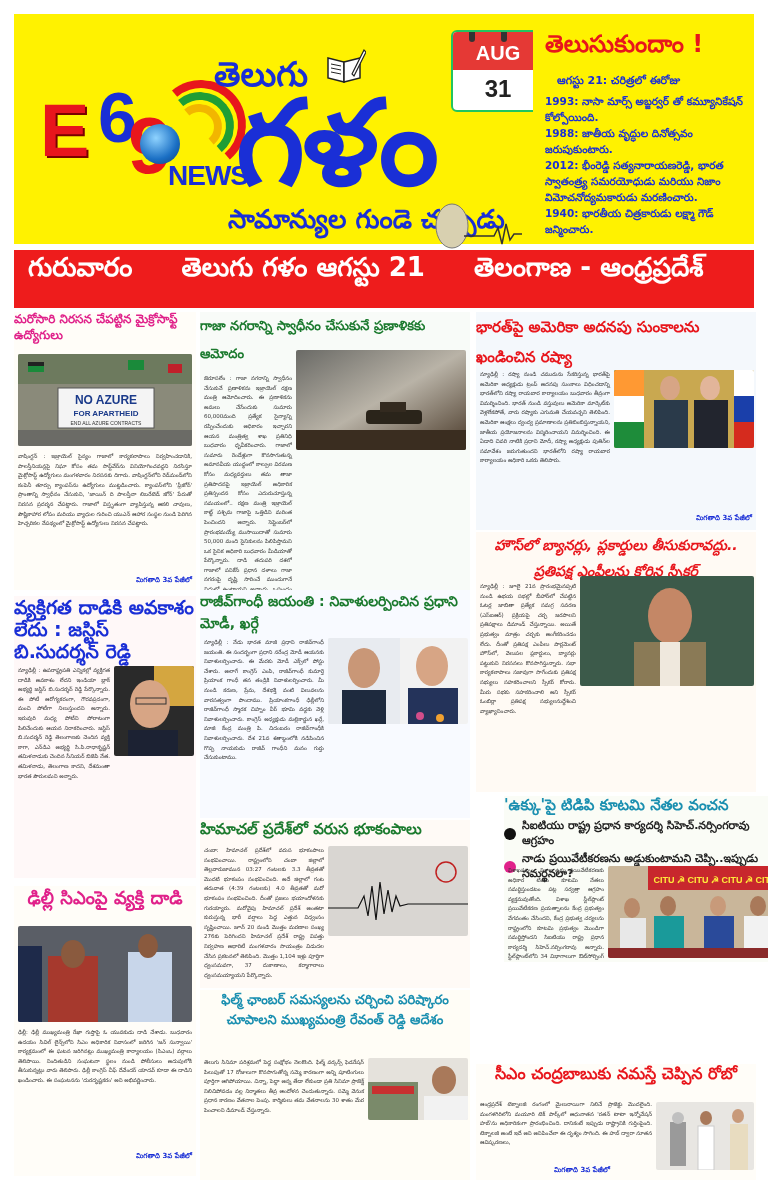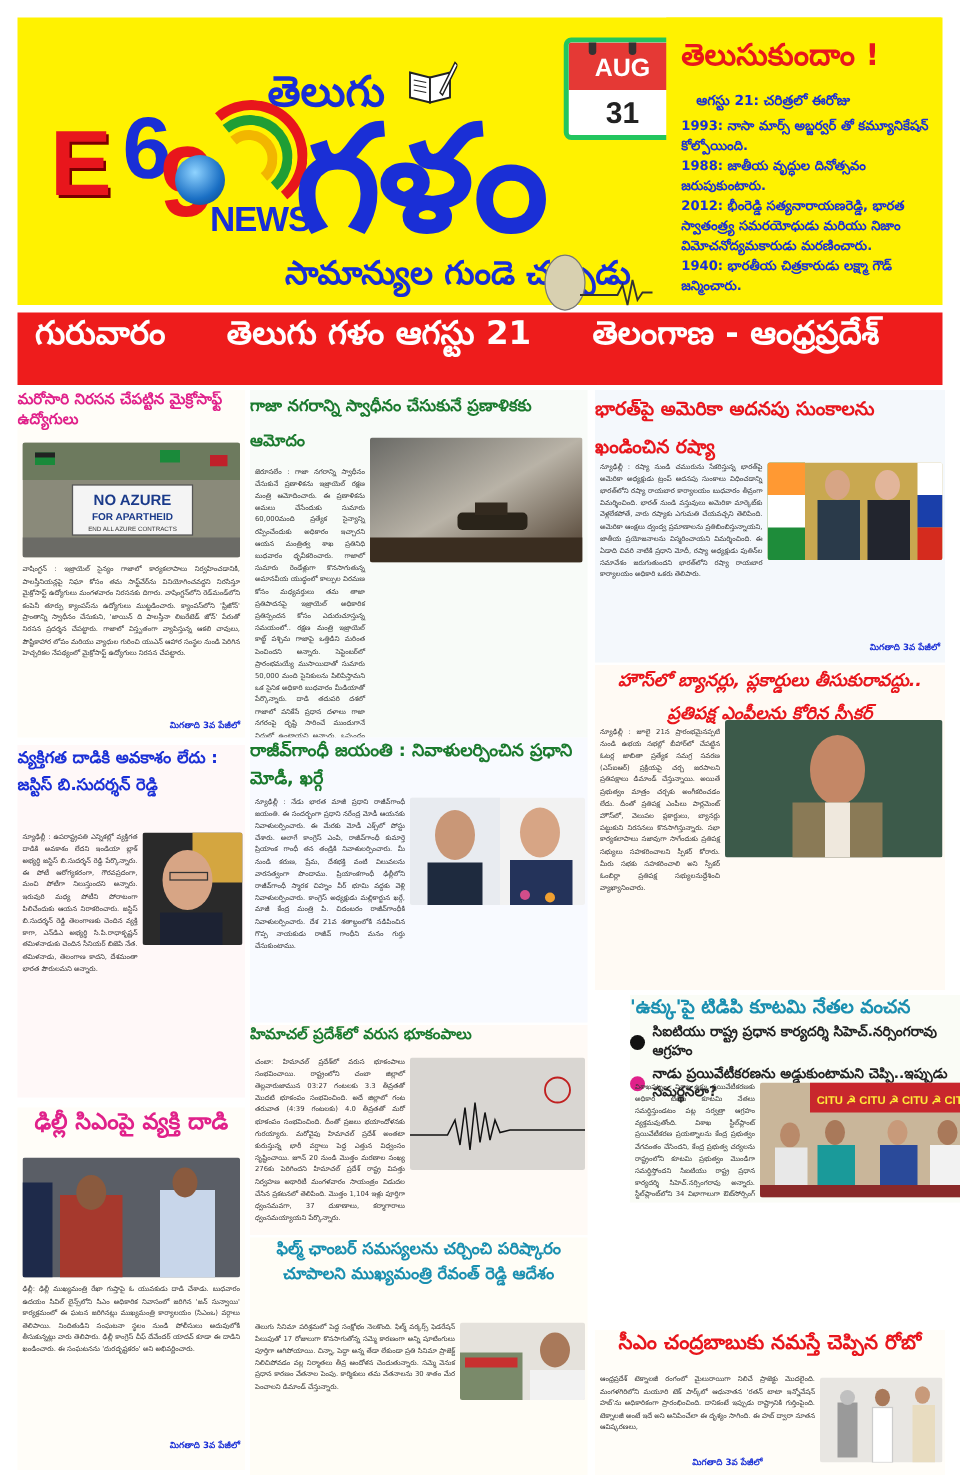--- a/index.html
+++ b/index.html
@@ -13,21 +13,21 @@
   .logo-arc { position: absolute; border-style: solid; border-color: transparent; border-radius: 50%; }
   .arc1 { left: 128px; top: 8px; width: 90px; height: 90px; border-width: 8px; border-top-color: #e8161c; border-right-color: #e8161c; transform: rotate(5deg); }
   .arc2 { left: 138px; top: 20px; width: 68px; height: 68px; border-width: 8px; border-top-color: #1f9e35; border-right-color: #1f9e35; transform: rotate(5deg); }
   .arc3 { left: 148px; top: 32px; width: 46px; height: 46px; border-width: 8px; border-top-color: #f2b600; border-right-color: #f2b600; transform: rotate(5deg); }
   .logo-news { position: absolute; left: 140px; top: 88px; font: bold 28px "Liberation Sans", sans-serif; color: #1a2fd6; letter-spacing: -1px; }
   .telugu-small { position: absolute; left: 200px; top: 40px; font: bold 34px "DejaVu Sans", sans-serif; color: #1a2fd6; }
   .book-icon { position: absolute; left: 312px; top: 34px; width: 40px; height: 36px; }
   .galam { position: absolute; left: 222px; top: 70px; font: bold 118px "DejaVu Sans", sans-serif; color: #1a2fd6; line-height: 1; letter-spacing: -2px; }
   .tagline { position: absolute; left: 214px; top: 190px; font: bold 26px "DejaVu Sans", sans-serif; color: #1a2fd6; }
   .heart-icon { position: absolute; left: 410px; top: 180px; width: 100px; height: 60px; }
-  .calendar { position: absolute; left: 437px; top: 16px; width: 94px; height: 82px; border-radius: 6px; background: #fff; border: 4px solid #22c55e; overflow: hidden; }
+  .calendar { position: absolute; left: 437px; top: 16px; width: 94px; height: 82px; border-radius: 6px; background: #fff; border: 2px solid #22c55e; overflow: hidden; }
   .cal-top { height: 38px; background: #e53935; color: #fff; font: bold 20px "Liberation Sans", sans-serif; text-align: center; line-height: 42px; }
   .cal-day { font: bold 24px "Liberation Sans", sans-serif; color: #222; text-align: center; line-height: 38px; }
   .cal-ring { position: absolute; top: -4px; width: 6px; height: 14px; background: #333; border-radius: 3px; }
   .history { position: absolute; left: 533px; top: 14px; width: 220px; height: 230px; background: #fff200; padding: 16px 10px 0 12px; }
   .history-title { font: bold 24px "DejaVu Sans", sans-serif; color: #e8161c; margin-bottom: 10px; }
   .history-sub { font: bold 11px "DejaVu Sans", sans-serif; color: #1a2fd6; margin: 0 0 4px 12px; }
   .history-item { font: bold 10.5px "DejaVu Sans", sans-serif; color: #1a2fd6; line-height: 16px; }
   .ribbon { position: absolute; left: 14px; top: 250px; width: 740px; height: 58px; background: #ee1c1c; color: #fff; font: bold 26px "DejaVu Sans", sans-serif; padding: 2px 0 0 14px; white-space: nowrap; }
   .ribbon span { margin-right: 40px; }
   .art { position: absolute; overflow: hidden; }
@@ -103,21 +103,21 @@
     <text x="88" y="50" font-size="12" font-weight="bold" fill="#1a3a8a" text-anchor="middle" font-family="Liberation Sans, sans-serif">NO AZURE</text>
     <text x="88" y="62" font-size="8" font-weight="bold" fill="#1a3a8a" text-anchor="middle" font-family="Liberation Sans, sans-serif">FOR APARTHEID</text>
     <text x="88" y="71" font-size="5" fill="#333" text-anchor="middle" font-family="Liberation Sans, sans-serif">END ALL AZURE CONTRACTS</text>
     <rect x="0" y="76" width="174" height="16" fill="#6b6b66"></rect>
   </svg>
   <div class="body-text" style="position:absolute;left:4px;top:140px;width:174px;">వాషింగ్టన్ : ఇజ్రాయెల్ సైన్యం గాజాలో కార్యకలాపాలు నిర్వహించడానికి, పాలస్తీనియన్లపై నిఘా కోసం తమ సాఫ్ట్‌వేర్‌ను వినియోగించవద్దని నిరసిస్తూ మైక్రోసాఫ్ట్ ఉద్యోగులు మంగళవారం నిరసనకు దిగారు. వాషింగ్టన్‌లోని రెడ్‌మండ్‌లోని కంపెనీ తూర్పు క్యాంపస్‌ను ఉద్యోగులు ముట్టడించారు. క్యాంపస్‌లోని 'ఫ్రీజోన్' ప్రాంతాన్ని స్వాధీనం చేసుకుని, 'జాయిన్ ది పాలస్తీనా లిబరేటెడ్ జోన్' పేరుతో నిరసన ప్రదర్శన చేపట్టారు. గాజాలో విస్తృతంగా వ్యాపిస్తున్న ఆకలి చావులు, పౌష్టికాహార లోపం మరియు వ్యాధుల గురించి యుఎన్ ఆహార సంస్థల నుండి పెరిగిన హెచ్చరికల నేపథ్యంలో మైక్రోసాఫ్ట్ ఉద్యోగులు నిరసన చేపట్టారు.</div>
   <div class="pageref" style="position:absolute;left:4px;top:262px;width:174px;">మిగతాది 3వ పేజీలో</div>
 </div>
 
 <div class="art" style="left:14px;top:596px;width:182px;height:282px;background:#fff8f8;">
-  <div class="head" style="font-size:13px;color:#1a2fd6;line-height:22px;">వ్యక్తిగత దాడికి అవకాశం లేదు : జస్టిస్ బి.సుదర్శన్ రెడ్డి</div>
+  <div class="head" style="font-size:19px;color:#1a2fd6;line-height:22px;">వ్యక్తిగత దాడికి అవకాశం లేదు : జస్టిస్ బి.సుదర్శన్ రెడ్డి</div>
   <svg class="photo" style="left:100px;top:70px;width:80px;height:90px;" viewBox="0 0 80 90">
     <rect width="80" height="90" fill="#2a2a2a"></rect>
       <rect x="40" y="0" width="40" height="40" fill="#d4a640"></rect>
     <ellipse cx="36" cy="38" rx="20" ry="24" fill="#d7a585"></ellipse>
       <rect x="14" y="64" width="50" height="26" fill="#1c2233"></rect>
     <rect x="22" y="32" width="30" height="6" fill="none" stroke="#333"></rect>
   </svg>
   <div class="body-text" style="position:absolute;left:4px;top:70px;width:92px;">న్యూఢిల్లీ : ఉపరాష్ట్రపతి ఎన్నికల్లో వ్యక్తిగత దాడికి అవకాశం లేదని ఇండియా బ్లాక్ అభ్యర్థి జస్టిస్ బి.సుదర్శన్ రెడ్డి పేర్కొన్నారు. ఈ పోటీ ఆరోగ్యకరంగా, గౌరవప్రదంగా, మంచి పోటీగా నిలుస్తుందని అన్నారు. ఇరువురి మధ్య పోటీని పోరాటంగా పిలిచేందుకు ఆయన నిరాకరించారు. జస్టిస్ బి.సుదర్శన్ రెడ్డి తెలంగాణకు చెందిన వ్యక్తి కాగా, ఎన్‌డిఎ అభ్యర్థి సి.పి.రాధాకృష్ణన్ తమిళనాడుకు చెందిన సీనియర్ బిజెపి నేత. తమిళనాడు, తెలంగాణ కాదని, దేశమంతా భారత పౌరులమని అన్నారు.</div>
 </div>
 
@@ -162,21 +162,21 @@
       <rect x="14" y="52" width="44" height="34" fill="#1e2a3e"></rect>
     <ellipse cx="104" cy="28" rx="16" ry="20" fill="#d7a585"></ellipse>
       <rect x="80" y="50" width="50" height="36" fill="#24335a"></rect>
     <circle cx="92" cy="78" r="4" fill="#d24d8a"></circle>
       <circle cx="112" cy="80" r="4" fill="#f0a030"></circle>
   </svg>
   <div class="body-text" style="position:absolute;left:4px;top:48px;width:120px;">న్యూఢిల్లీ : నేడు భారత మాజీ ప్రధాని రాజీవ్‌గాంధీ జయంతి. ఈ సందర్భంగా ప్రధాని నరేంద్ర మోడీ ఆయనకు నివాళులర్పించారు. ఈ మేరకు మోడీ ఎక్స్‌లో పోస్టు చేశారు. అలాగే కాంగ్రెస్ ఎంపి, రాజీవ్‌గాంధీ కుమార్తె ప్రియాంక గాంధీ తన తండ్రికి నివాళులర్పించారు. మీ నుండి కరుణ, ప్రేమ, దేశభక్తి వంటి విలువలను వారసత్వంగా పొందాము. ప్రియాంకగాంధీ ఢిల్లీలోని రాజీవ్‌గాంధీ స్మారక చిహ్నం వీర్ భూమి వద్దకు వెళ్లి నివాళులర్పించారు. కాంగ్రెస్ అధ్యక్షుడు మల్లికార్జున ఖర్గే, మాజీ కేంద్ర మంత్రి పి. చిదంబరం రాజీవ్‌గాంధీకి నివాళులర్పించారు. దేశ 21వ శతాబ్దంలోకి నడిపించిన గొప్ప నాయకుడు రాజీవ్ గాంధీని మనం గుర్తు చేసుకుంటాము.</div>
 </div>
 
 <div class="art" style="left:200px;top:820px;width:270px;height:168px;background:#fffaf6;">
-  <div class="head" style="font-size:12px;color:#1b7a2e;">హిమాచల్ ప్రదేశ్‌లో వరుస భూకంపాలు</div>
+  <div class="head" style="font-size:15px;color:#1b7a2e;">హిమాచల్ ప్రదేశ్‌లో వరుస భూకంపాలు</div>
   <svg class="photo" style="left:128px;top:26px;width:140px;height:90px;" viewBox="0 0 140 90">
     <rect width="140" height="90" fill="#d9d6d2"></rect>
     <polyline points="0,62 30,62 36,50 40,70 44,40 48,74 52,36 56,68 60,44 64,66 68,50 72,60 80,58 140,58" fill="none" stroke="#111" stroke-width="1.2"></polyline>
     <circle cx="118" cy="26" r="10" fill="none" stroke="#c02020" stroke-width="1.5"></circle>
   </svg>
   <div class="body-text" style="position:absolute;left:4px;top:26px;width:120px;">చంబా: హిమాచల్ ప్రదేశ్‌లో వరుస భూకంపాలు సంభవించాయి. రాష్ట్రంలోని చంబా జిల్లాలో తెల్లవారుజామున 03:27 గంటలకు 3.3 తీవ్రతతో మొదటి భూకంపం సంభవించింది. అదే జిల్లాలో గంట తరువాత (4:39 గంటలకు) 4.0 తీవ్రతతో మరో భూకంపం సంభవించింది. దీంతో ప్రజలు భయాందోళనకు గురయ్యారు. మరోవైపు హిమాచల్ ప్రదేశ్ అంతటా కురుస్తున్న భారీ వర్షాలు పెద్ద ఎత్తున విధ్వంసం సృష్టించాయి. జూన్ 20 నుండి మొత్తం మరణాల సంఖ్య 276కు పెరిగిందని హిమాచల్ ప్రదేశ్ రాష్ట్ర విపత్తు నిర్వహణ అథారిటీ మంగళవారం సాయంత్రం విడుదల చేసిన ప్రకటనలో తెలిపింది. మొత్తం 1,104 ఇళ్లు పూర్తిగా ధ్వంసమవగా, 37 దుకాణాలు, కర్మాగారాలు ధ్వంసమయ్యాయని పేర్కొన్నారు.</div>
 </div>
 
 <div class="art" style="left:200px;top:990px;width:270px;height:190px;background:#fffdf6;">
   <div class="head" style="font-size:13px;color:#1a8fb0;text-align:center;line-height:20px;">ఫిల్మ్ ఛాంబర్ సమస్యలను చర్చించి పరిష్కారం చూపాలని ముఖ్యమంత్రి రేవంత్ రెడ్డి ఆదేశం</div>

